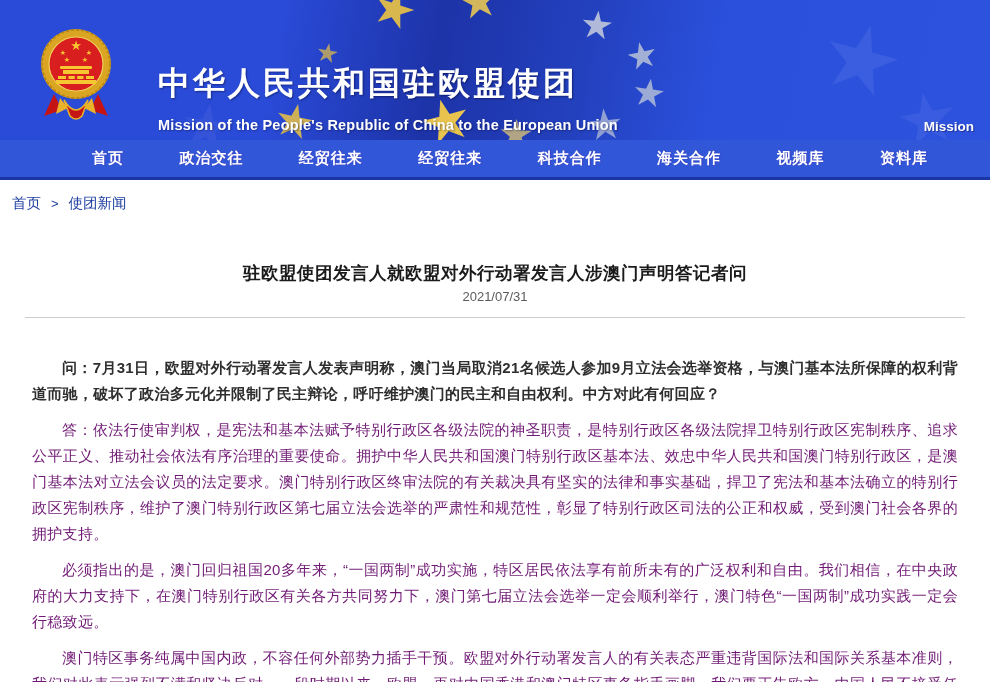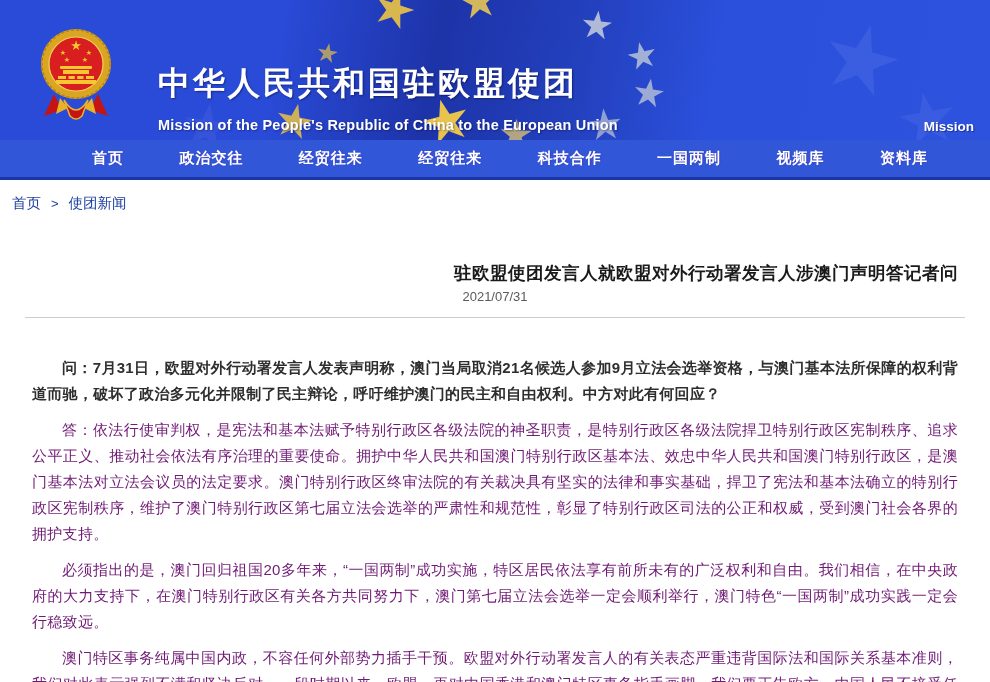--- a/index.html
+++ b/index.html
@@ -52,21 +52,21 @@
   
   .breadcrumb {
     padding:14px 0 12px 12px; background:#ffffff;
     font-size:14.5px; color:#1e3fa0; display:flex; align-items:center; gap:10px;
   }
   .crumb { color:#1e3fa0; cursor:pointer; }
   .crumb-sep { color:#1e3fa0; font-size:13px; }
   
   .article { width:990px; padding:0 32px; }
   .article-head { margin-top:36px; text-align:center; }
-  .article-title { font-size:17.5px; font-weight:bold; color:#1a1a1a; letter-spacing:.5px;text-align:right; }
+  .article-title { font-size:17.5px; font-weight:bold; color:#1a1a1a; letter-spacing:.5px; }
   .article-date { margin-top:4px; font-size:13px; color:#5a5a5a; }
   .head-rule { border:none; border-top:1px solid #cccccc; margin:13px -7px 0 -7px; }
   .article-body { margin-top:13px; }
   .article-body p {
     font-size:15px; line-height:26px; color:#701a75;
     text-align:justify; text-indent:2em; margin-bottom:10px;
     letter-spacing:.3px;
   }
   .article-body p.question { font-weight:bold; color:#2e2e2e;margin-top:37px; }
 </style>
@@ -127,21 +127,21 @@
 
   <a class="english-link">Mission</a>
 </div>
 
 <div class="main-nav">
   <span class="nav-item">首页</span>
   <span class="nav-item">政治交往</span>
   <span class="nav-item">经贸往来</span>
   <span class="nav-item">经贸往来</span>
   <span class="nav-item">科技合作</span>
-  <span class="nav-item">一国两制</span>
+  <span class="nav-item">海关合作</span>
   <span class="nav-item">视频库</span>
   <span class="nav-item">资料库</span>
 </div>
 
 <div class="breadcrumb">
   <span class="crumb">首页</span>
   <span class="crumb-sep">&gt;</span>
   <span class="crumb">使团新闻</span>
 </div>
 

